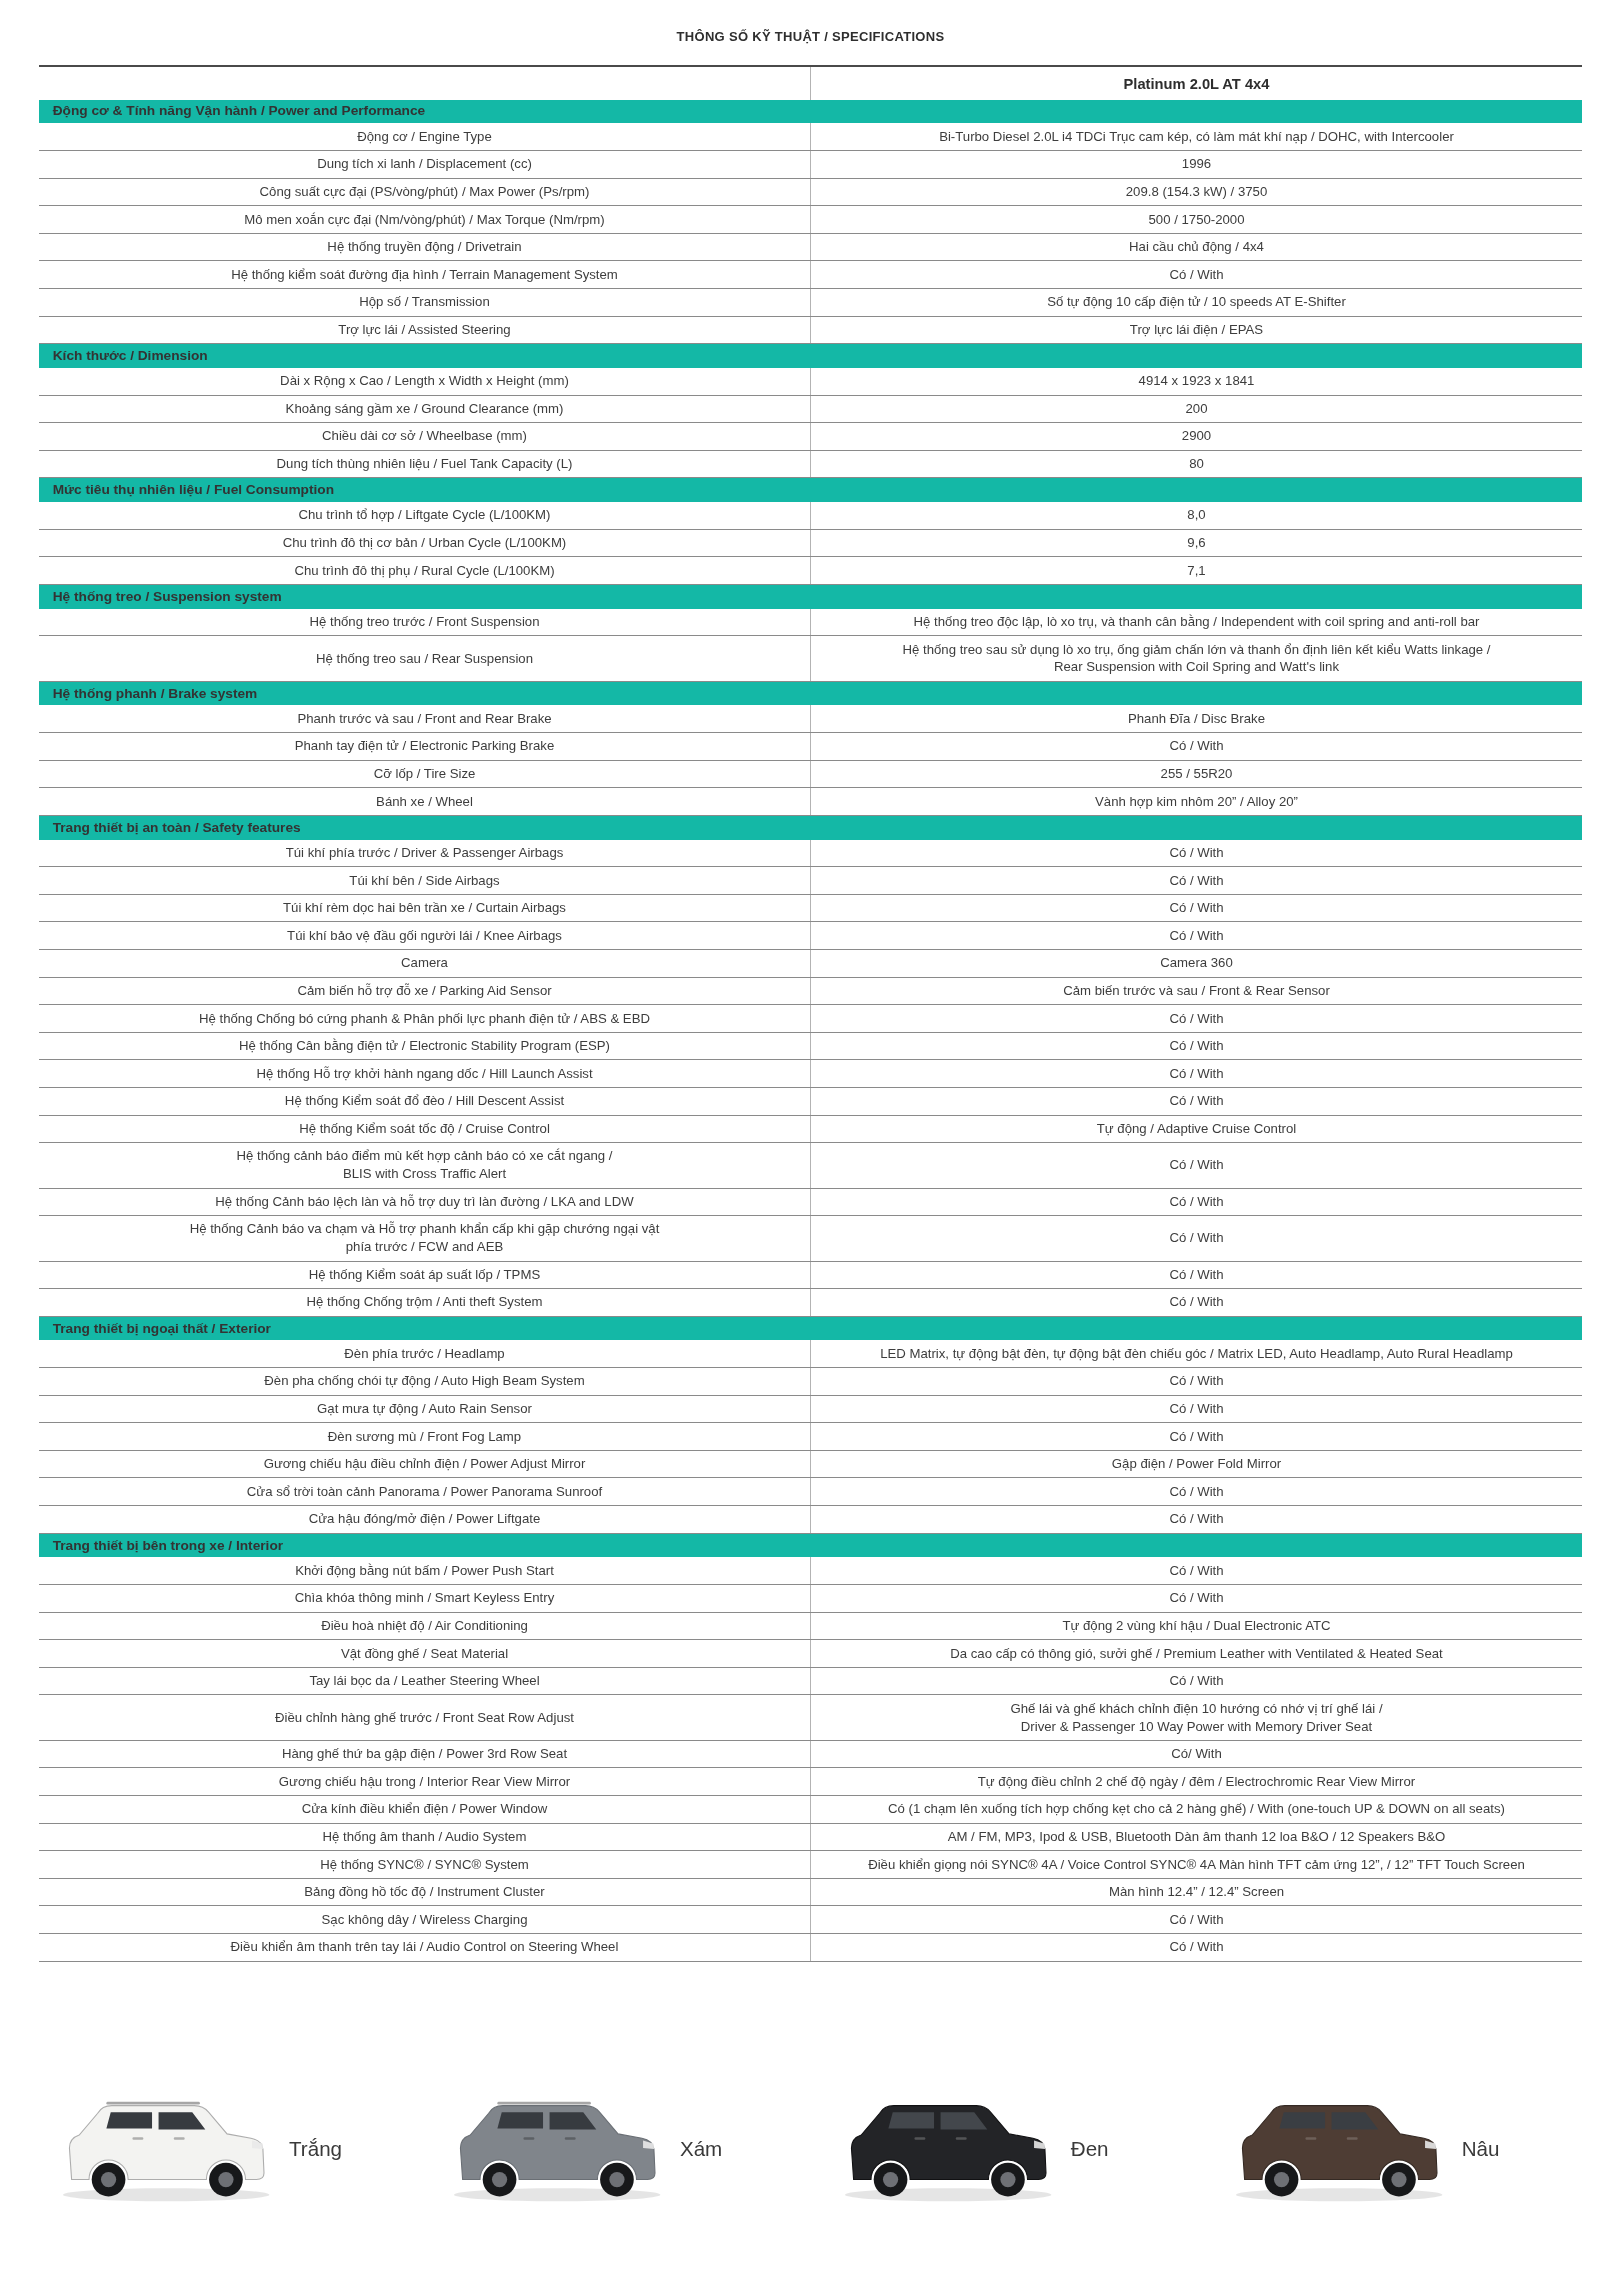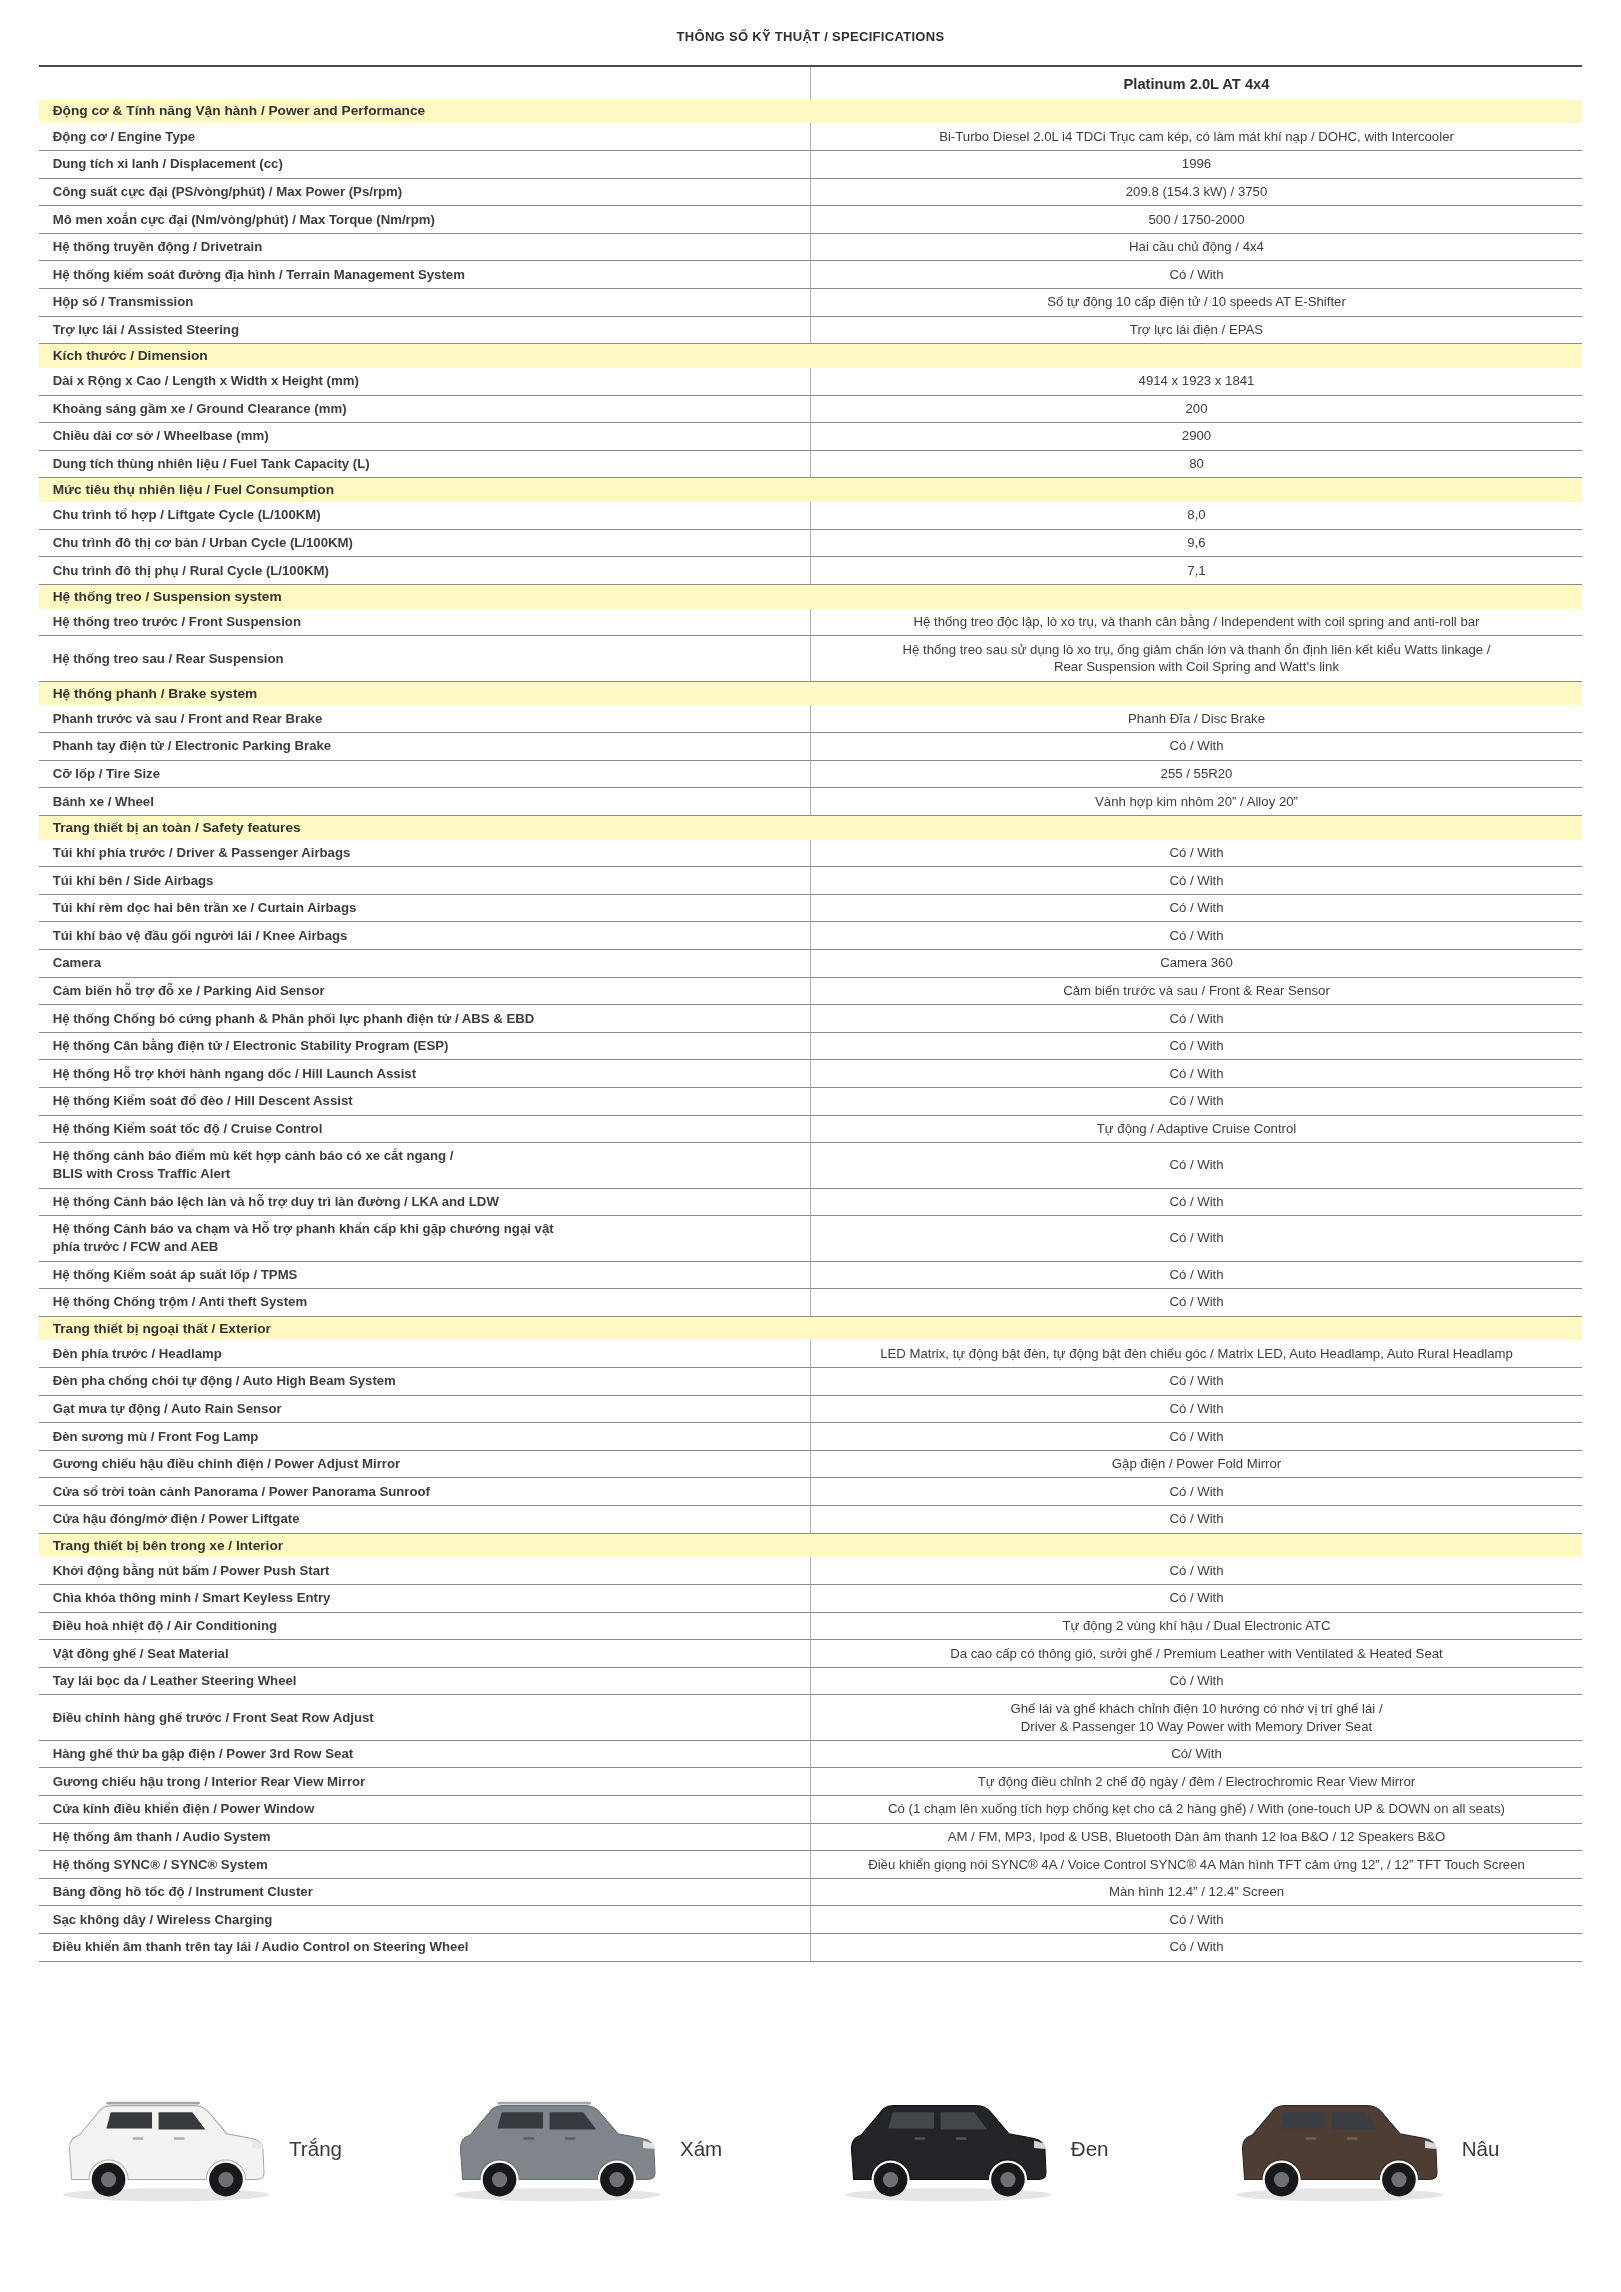--- a/index.html
+++ b/index.html
@@ -29,34 +29,34 @@
     padding:8.8px 5.9px 7.8px 5.9px;
     font-size:14.7px;
   }
   thead td.variant-head {
     border-left:1px solid #b3b3b3;
     font-weight:bold;
     text-align:center;
     color:#2e2e2e;
   }
   tr.section-row td {
-    background:#fef9c3;
+    background:#14b8a6;
     font-weight:bold;
     font-size:13.7px;
     color:#333333;
     padding:3.9px 13.7px 4.9px 13.7px;
   }
   tr.data-row td {
     border-bottom:1px solid #8a8a8a;
     font-size:13.2px;
     padding:4.4px 13.7px;
     white-space:pre-line;
     line-height:1.35;
   }
-  td.label-cell { width:585px; text-align:left;font-weight:bold; }
+  td.label-cell { width:585px; text-align:center; }
   td.value-cell {
     border-left:1px solid #b3b3b3;
     text-align:center;
   }
   .colors-footer {
     margin:113px 39px 0 39px;
     display:flex;
     justify-content:space-between;
   }
   .color-item {

